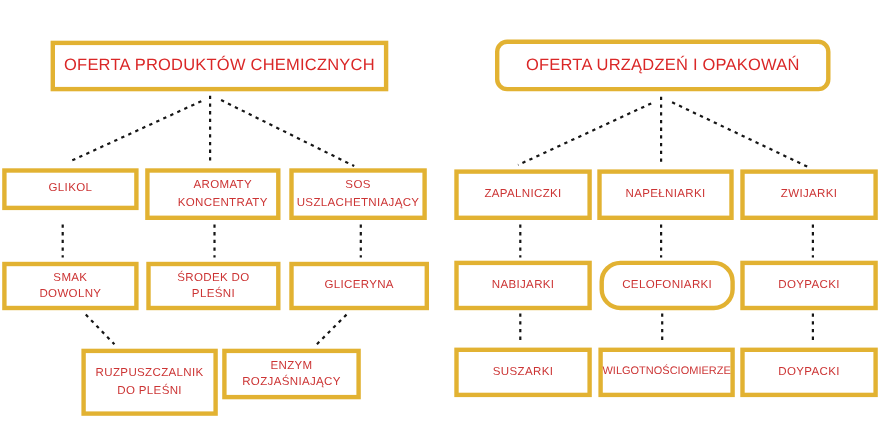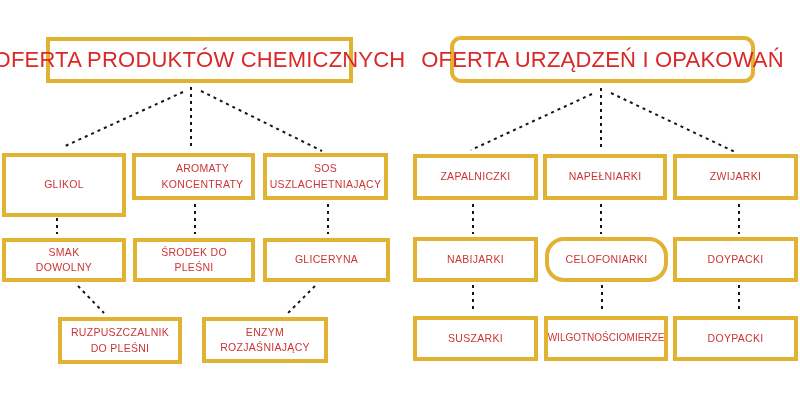--- a/index.html
+++ b/index.html
@@ -27,37 +27,37 @@
     display:flex;align-items:center;justify-content:center;
     text-align:center;
     color:var(--label-text);
     font-size:10.5px;
     letter-spacing:.3px;
     line-height:1.45;
     white-space:pre-line;
     padding:2px;
   }
   .title-node{
-    font-size:22px;
+    font-size:15px;
     letter-spacing:.2px;
     color:var(--title-text);
     white-space:nowrap;
     padding:0;
   }
   .tight{font-size:10px;letter-spacing:0;padding:0;}
 
   
   .t-left        {left:46px;  top:37px;  width:307px; height:46px;}
-  .glikol        {left:2px;   top:153px; width:124px; height:64px;}
+  .glikol        {left:2px;   top:153px; width:124px; height:38px;}
   .aromaty       {left:132px; top:153px; width:123px; height:47px;padding-left:20px;}
   .sos           {left:263px; top:153px; width:125px; height:47px;}
   .smak          {left:2px;   top:238px; width:124px; height:44px;}
   .srodek        {left:133px; top:238px; width:122px; height:44px;}
   .gliceryna     {left:263px; top:238px; width:127px; height:44px;}
-  .ruz           {left:58px;  top:317px; width:124px; height:47px;}
+  .ruz           {left:74px;  top:317px; width:124px; height:61px;}
   .enzym         {left:202px; top:317px; width:126px; height:46px;}
 
   
   .t-right       {left:450px; top:36px;  width:305px; height:47px;border-radius:11px;}
   .zapalniczki   {left:413px; top:154px; width:125px; height:46px;}
   .napelniarki   {left:543px; top:154px; width:124px; height:46px;}
   .zwijarki      {left:673px; top:154px; width:125px; height:46px;}
   .nabijarki     {left:413px; top:237px; width:125px; height:45px;}
   .celofoniarki  {left:545px; top:237px; width:123px; height:45px;border-radius:19px;}
   .parownice     {left:673px; top:237px; width:125px; height:45px;}

